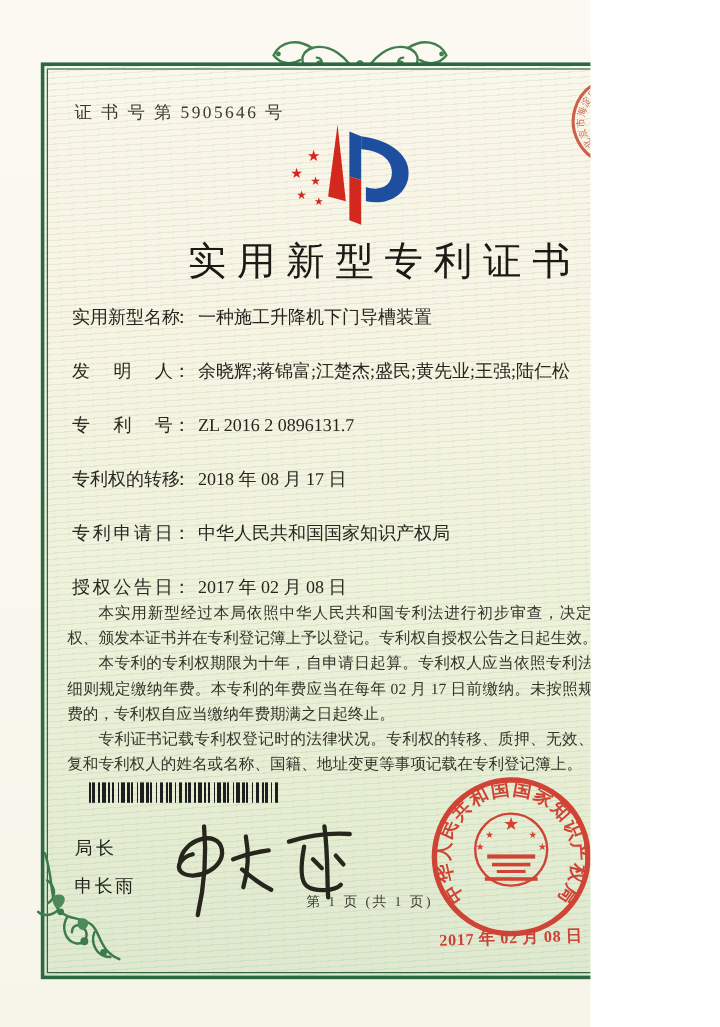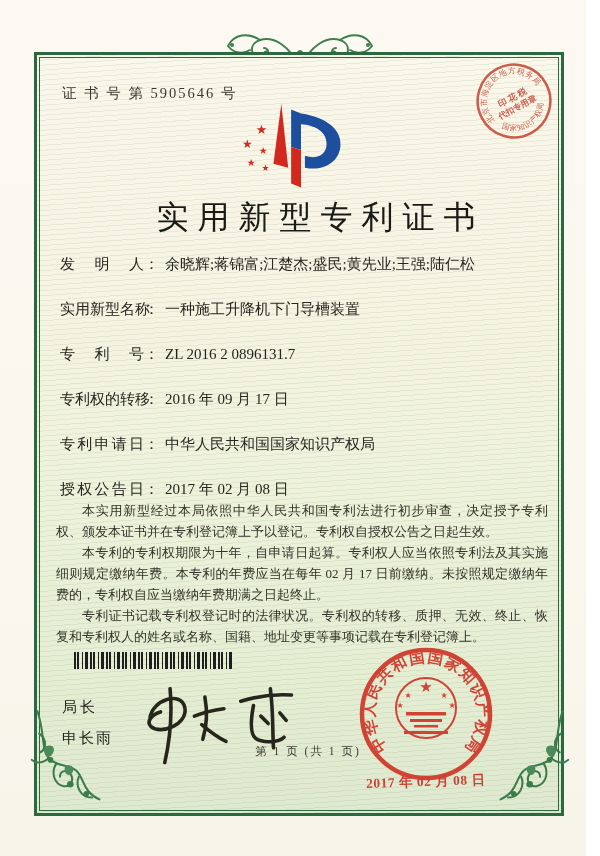--- a/index.html
+++ b/index.html
@@ -1,17 +1,17 @@
 <!DOCTYPE html>
 <html><head>
 <meta charset="utf-8">
 <style>
   html,body{margin:0;padding:0;background:#ffffff;}
   .page{
-    position:relative;width:586px;height:856px;overflow:hidden;
+    position:relative;width:492px;height:856px;overflow:hidden;
     background:linear-gradient(180deg,#fbf9f2 0%,#faf7ee 60%,#f7f4ea 100%);
     font-family:"Liberation Serif","DejaVu Serif",serif;
   }
   
   .frame{
     position:absolute;left:34px;top:52px;width:524px;height:758px;
     border:3px solid #2b6a41;
     background:
       repeating-linear-gradient(176deg, rgba(110,160,100,0.13) 0 1px, rgba(0,0,0,0) 1px 5px),
       linear-gradient(180deg,#faf7eb 0%,#f7f4e4 30%,#eef2db 58%,#e5edd3 82%,#dfe9cf 100%);
@@ -107,30 +107,30 @@
     <text x="6" y="48" font-size="12" fill="#d3281e">★</text>
     <text x="23" y="54" font-size="10" fill="#d3281e">★</text>
     <text x="11" y="66" font-size="10" fill="#d3281e">★</text>
     <text x="26" y="71" font-size="9" fill="#d3281e">★</text>
   </svg>
 
   <div class="title">实用新型专利证书</div>
 
   <div class="fields">
     <div class="frow">
+      <span class="flabel">实用新型名称</span><span class="fcolon">：</span><span class="fvalue">一种施工升降机下门导槽装置</span>
+    </div>
+    <div class="frow">
       <span class="flabel">发明人</span><span class="fcolon">：</span><span class="fvalue">余晓辉;蒋锦富;江楚杰;盛民;黄先业;王强;陆仁松</span>
     </div>
     <div class="frow">
-      <span class="flabel">实用新型名称</span><span class="fcolon">：</span><span class="fvalue">一种施工升降机下门导槽装置</span>
-    </div>
-    <div class="frow">
       <span class="flabel">专利号</span><span class="fcolon">：</span><span class="fvalue">ZL 2016 2 0896131.7</span>
     </div>
     <div class="frow">
-      <span class="flabel">专利权的转移</span><span class="fcolon">：</span><span class="fvalue">2016 年 09 月 17 日</span>
+      <span class="flabel">专利权的转移</span><span class="fcolon">：</span><span class="fvalue">2018 年 08 月 17 日</span>
     </div>
     <div class="frow">
       <span class="flabel">专利申请日</span><span class="fcolon">：</span><span class="fvalue">中华人民共和国国家知识产权局</span>
     </div>
     <div class="frow">
       <span class="flabel">授权公告日</span><span class="fcolon">：</span><span class="fvalue">2017 年 02 月 08 日</span>
     </div>
   </div>
 
   <div class="paras">

